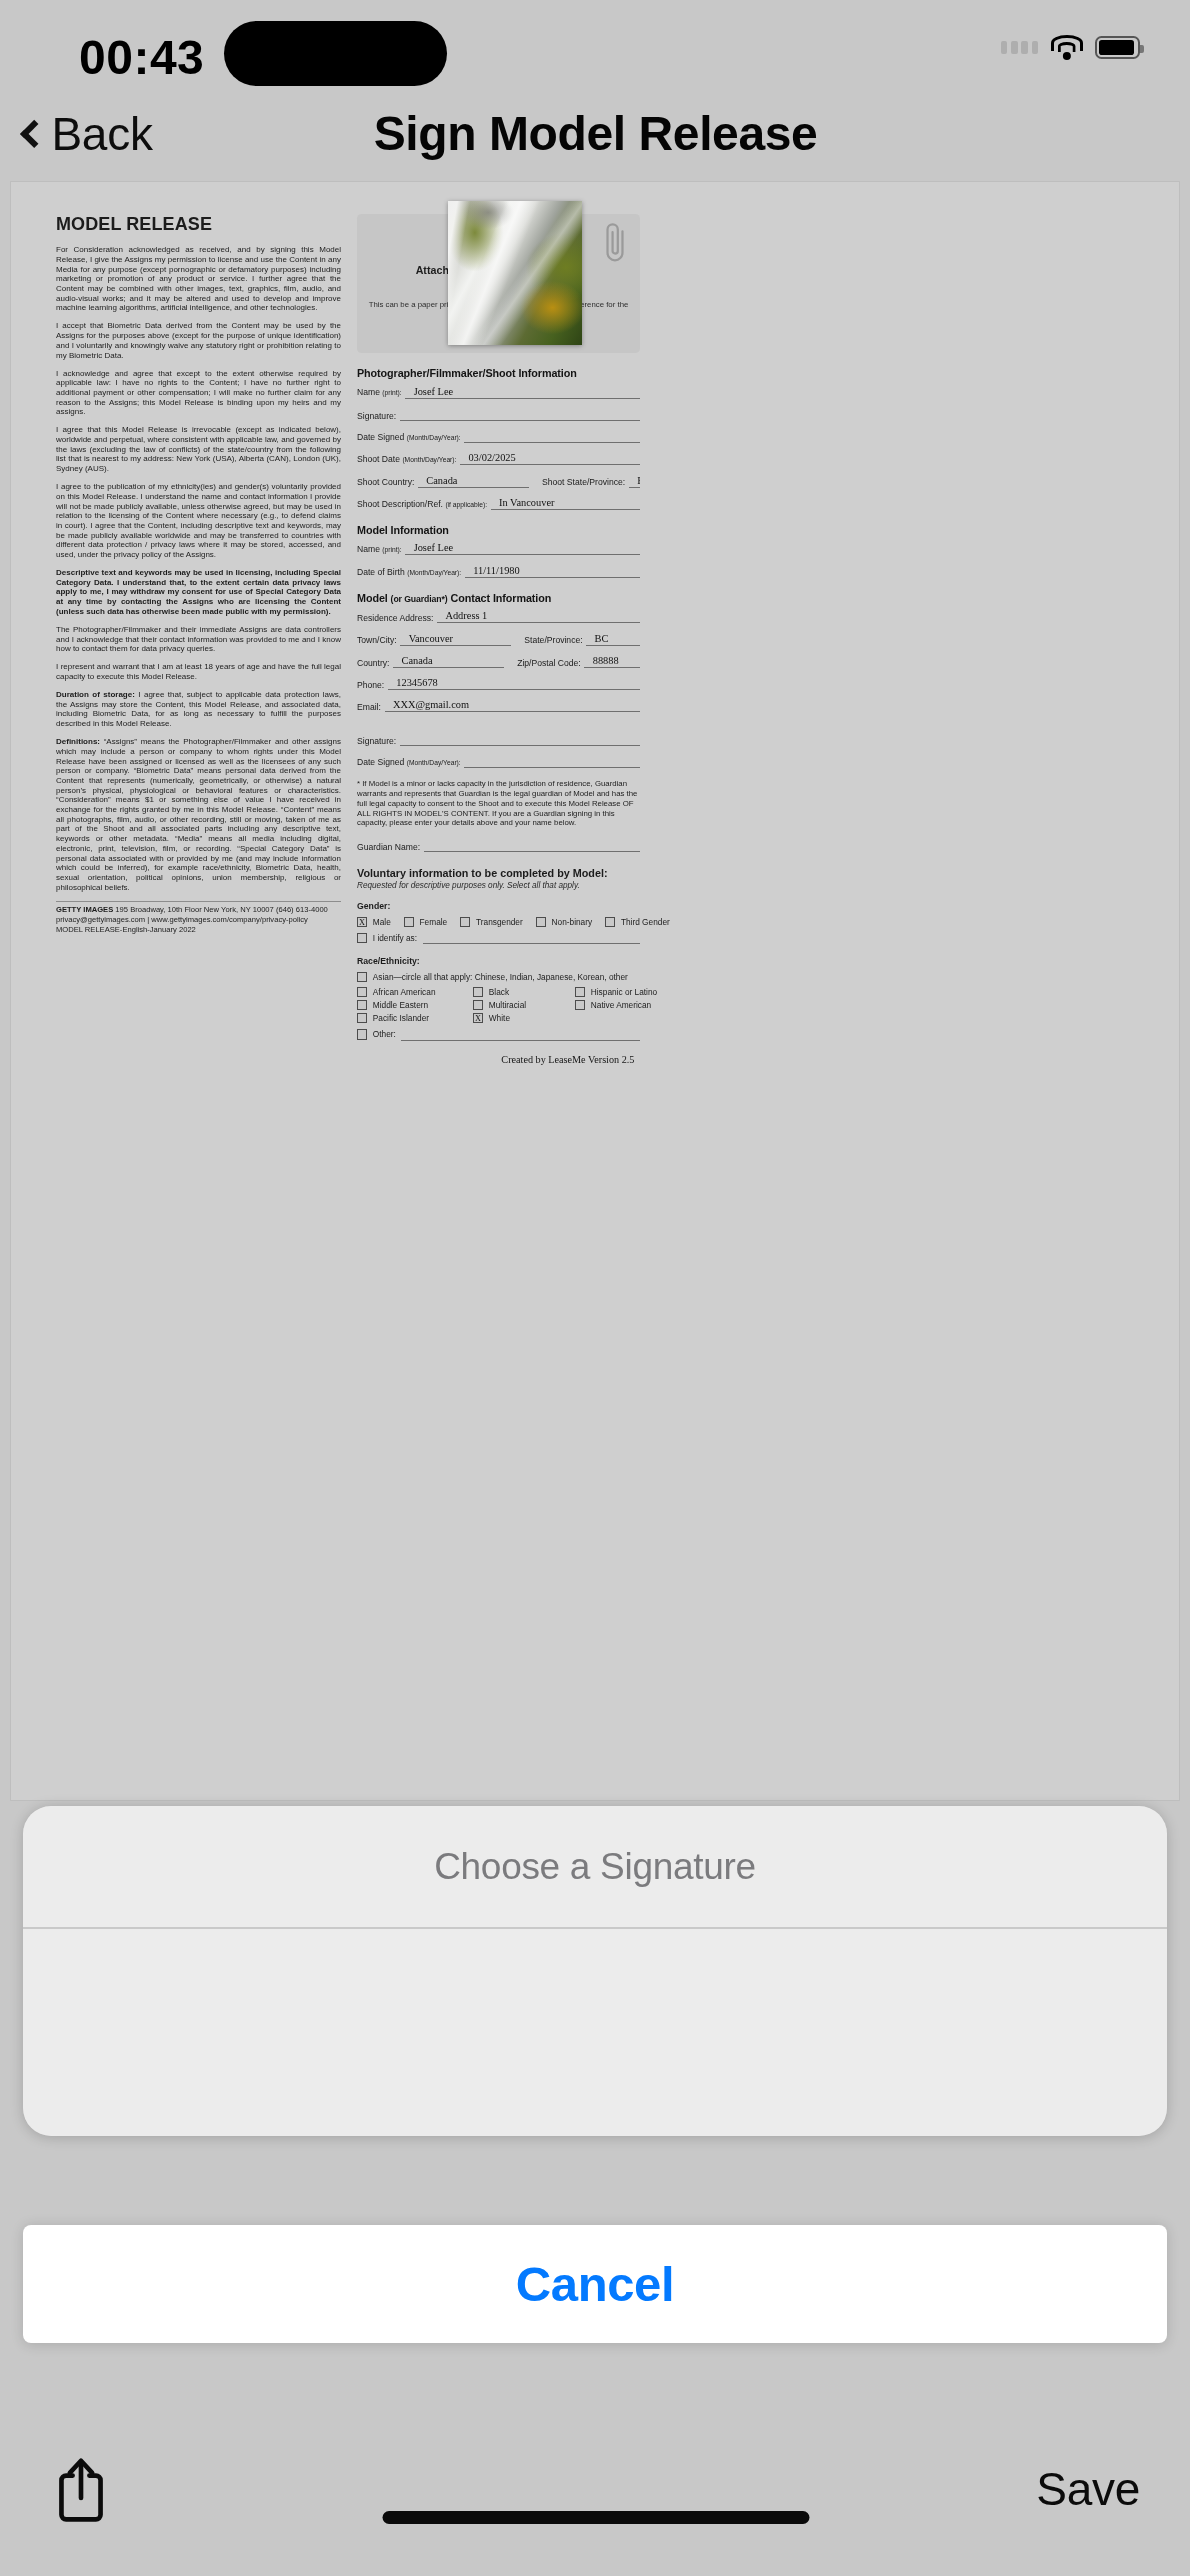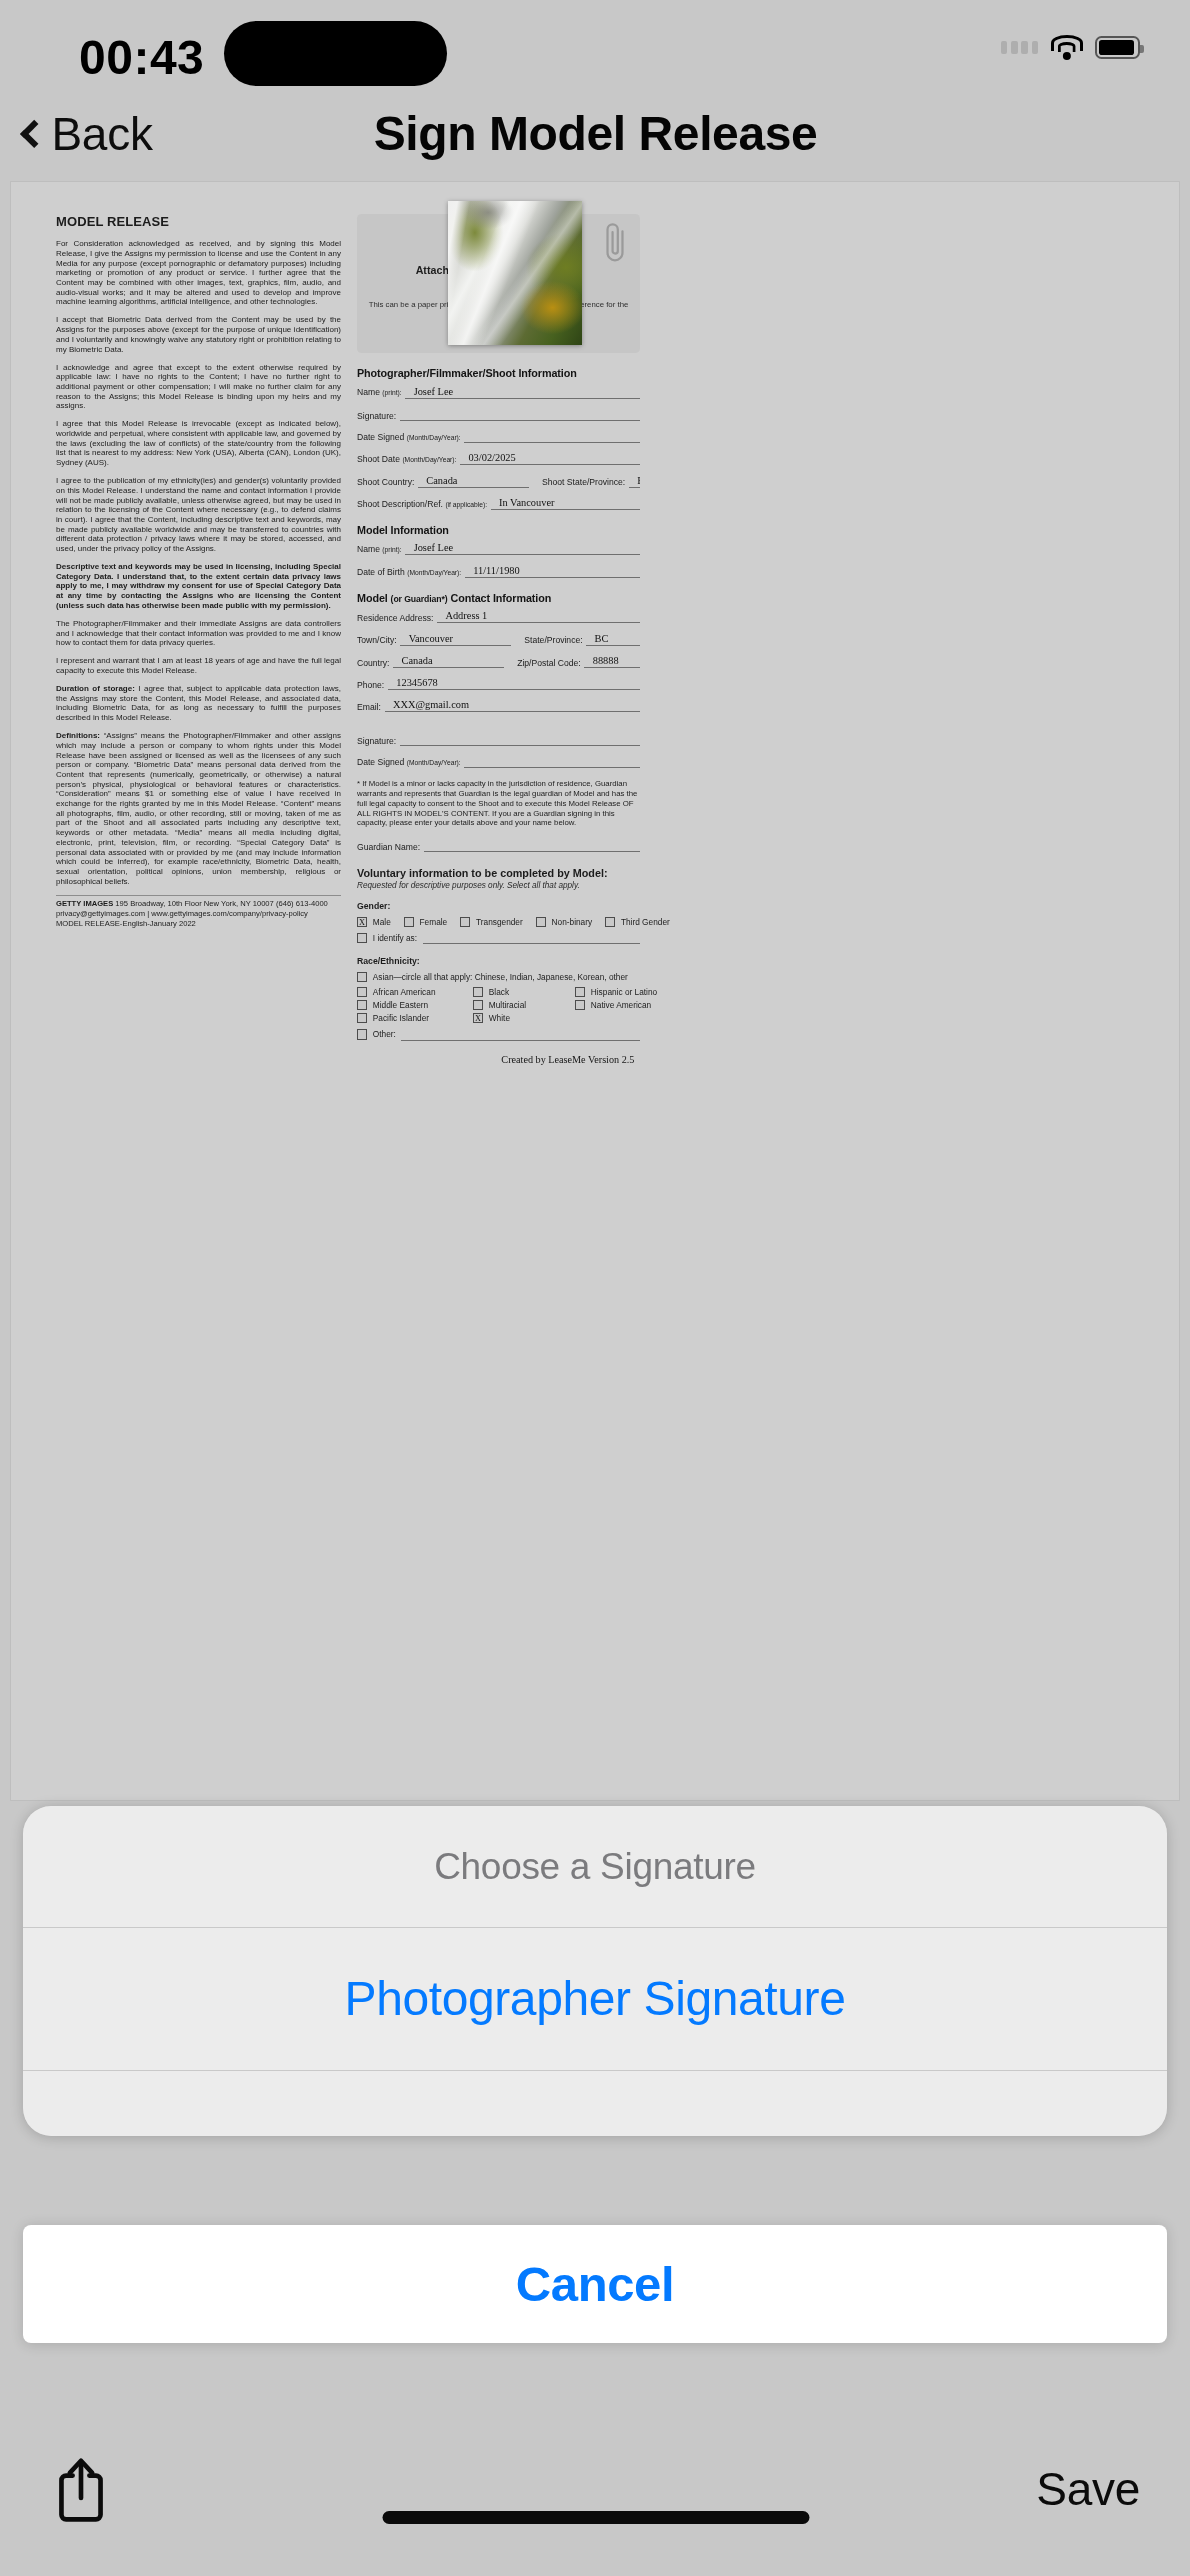--- a/index.html
+++ b/index.html
@@ -37,21 +37,21 @@
   
   .page{
     position:absolute;left:11px;top:182px;width:1168px;height:1618px;
     background:#cfcfcf;
     box-shadow:0 0 0 0.9px #bdbdbd;
   }
   .doc-inner{position:absolute;inset:0;padding:26px 28px;}
   .col-left{position:absolute;left:45px;top:32px;width:285px;color:#1c1c1c;}
   .col-right{position:absolute;left:346px;top:32px;width:283px;color:#1c1c1c;}
 
-  .doc-h1{font-size:13px;font-weight:700;letter-spacing:0.1px;margin-bottom:10.2px;}
+  .doc-h1{font-size:18px;font-weight:700;letter-spacing:0.1px;margin-bottom:10.2px;}
   .p{font-size:8px;line-height:9.7px;text-align:justify;margin-bottom:8.3px;}
   .p b{font-weight:700;}
   .footer-rule{border-top:0.9px solid #8d8d8d;margin-top:7.4px;padding-top:3.7px;}
   .foot{font-size:7.6px;line-height:9.6px;}
   .foot b{font-weight:700;}
 
   
   .attach-box{position:relative;width:283px;height:139px;background:#c6c6c6;border-radius:4.6px;overflow:visible;}
   .attach-txt{position:absolute;left:0;right:0;top:50px;text-align:center;}
   .attach-txt .t1{font-size:10.7px;font-weight:700;color:#1d1d1d;}
@@ -354,21 +354,20 @@
     </div>
 
   </div>
 </div>
 
 <div class="dim"></div>
 
 <div class="sheet">
   <div class="sheet-title">Choose a Signature</div>
   <div class="sheet-sep"></div>
-  <div class="sheet-btn">Photographer Signature</div>
   <div class="sheet-sep"></div>
 </div>
 
 <div class="cancel">Cancel</div>
 
 <div class="toolbar">
   <svg class="share" viewBox="0 0 58 72">
     <path d="M20 20 H13 a5 5 0 0 0 -5 5 V62 a5 5 0 0 0 5 5 H45 a5 5 0 0 0 5 -5 V25 a5 5 0 0 0 -5 -5 H38" fill="none" stroke="#0b0b0b" stroke-width="5" stroke-linecap="round" stroke-linejoin="round"></path>
     <path d="M29 44 V6" fill="none" stroke="#0b0b0b" stroke-width="5" stroke-linecap="round"></path>
     <path d="M17 17 L29 4 L41 17" fill="none" stroke="#0b0b0b" stroke-width="5" stroke-linecap="round" stroke-linejoin="round"></path>

